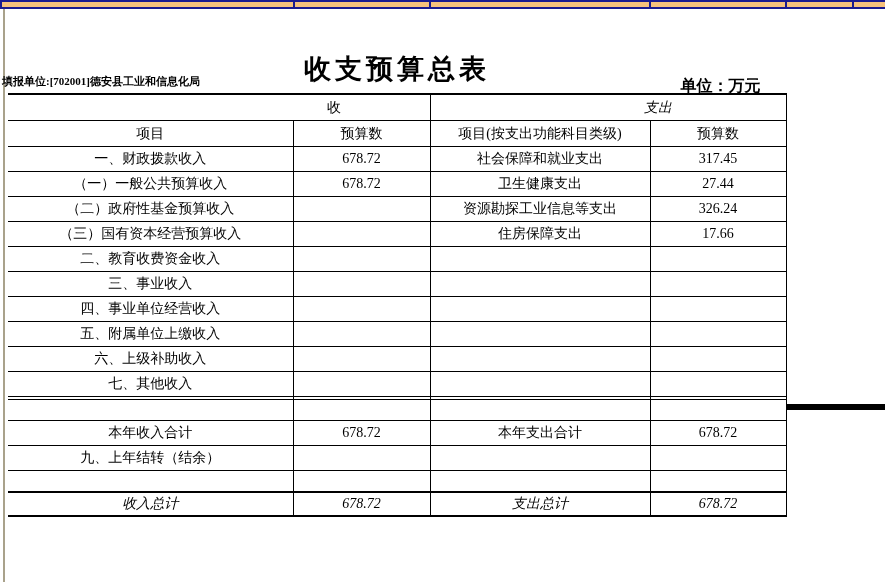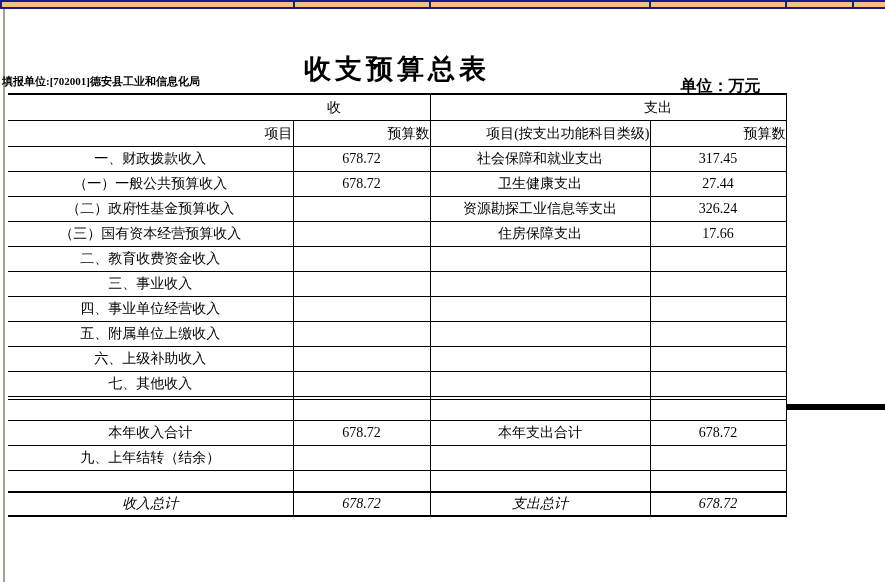--- a/index.html
+++ b/index.html
@@ -42,28 +42,28 @@
     border-collapse:collapse;table-layout:fixed;
     font-size:14px;
   }
   table.budget td{
     border:1px solid var(--c-line);
     text-align:center;vertical-align:middle;padding:0;
     overflow:hidden;white-space:nowrap;
   }
   table.budget td:first-child{border-left:none;}
   tr.r-sec td{border-top:2px solid var(--c-line);height:25px;position:relative;}
-  tr.r-cols td{height:25px;text-align:right;}
+  tr.r-cols td{height:25px;}
   tr.r-data td{height:24px;}
   tr.r-sep td{height:2px;border-top:1px solid var(--c-line);border-bottom:1px solid var(--c-line);}
   tr.r-empty td{height:20px;}
   tr.r-total td{height:22px;border-top:2px solid var(--c-line);border-bottom:2px solid var(--c-line);font-style:italic;}
   .sec-span{position:absolute;top:0;height:25px;line-height:25px;text-align:center;pointer-events:none;}
   .sec-income{left:0;width:778px;}
-  .sec-expense{left:0;width:455px;}
+  .sec-expense{left:0;width:455px;font-style:italic;}
   
   .break-bar{position:absolute;left:787px;top:404px;width:98px;height:6px;background:var(--c-line);}
 </style>
 </head>
 <body>
 
 <div class="sheet">
 
   <div class="topbar">
     <div class="tb-edge"></div>

